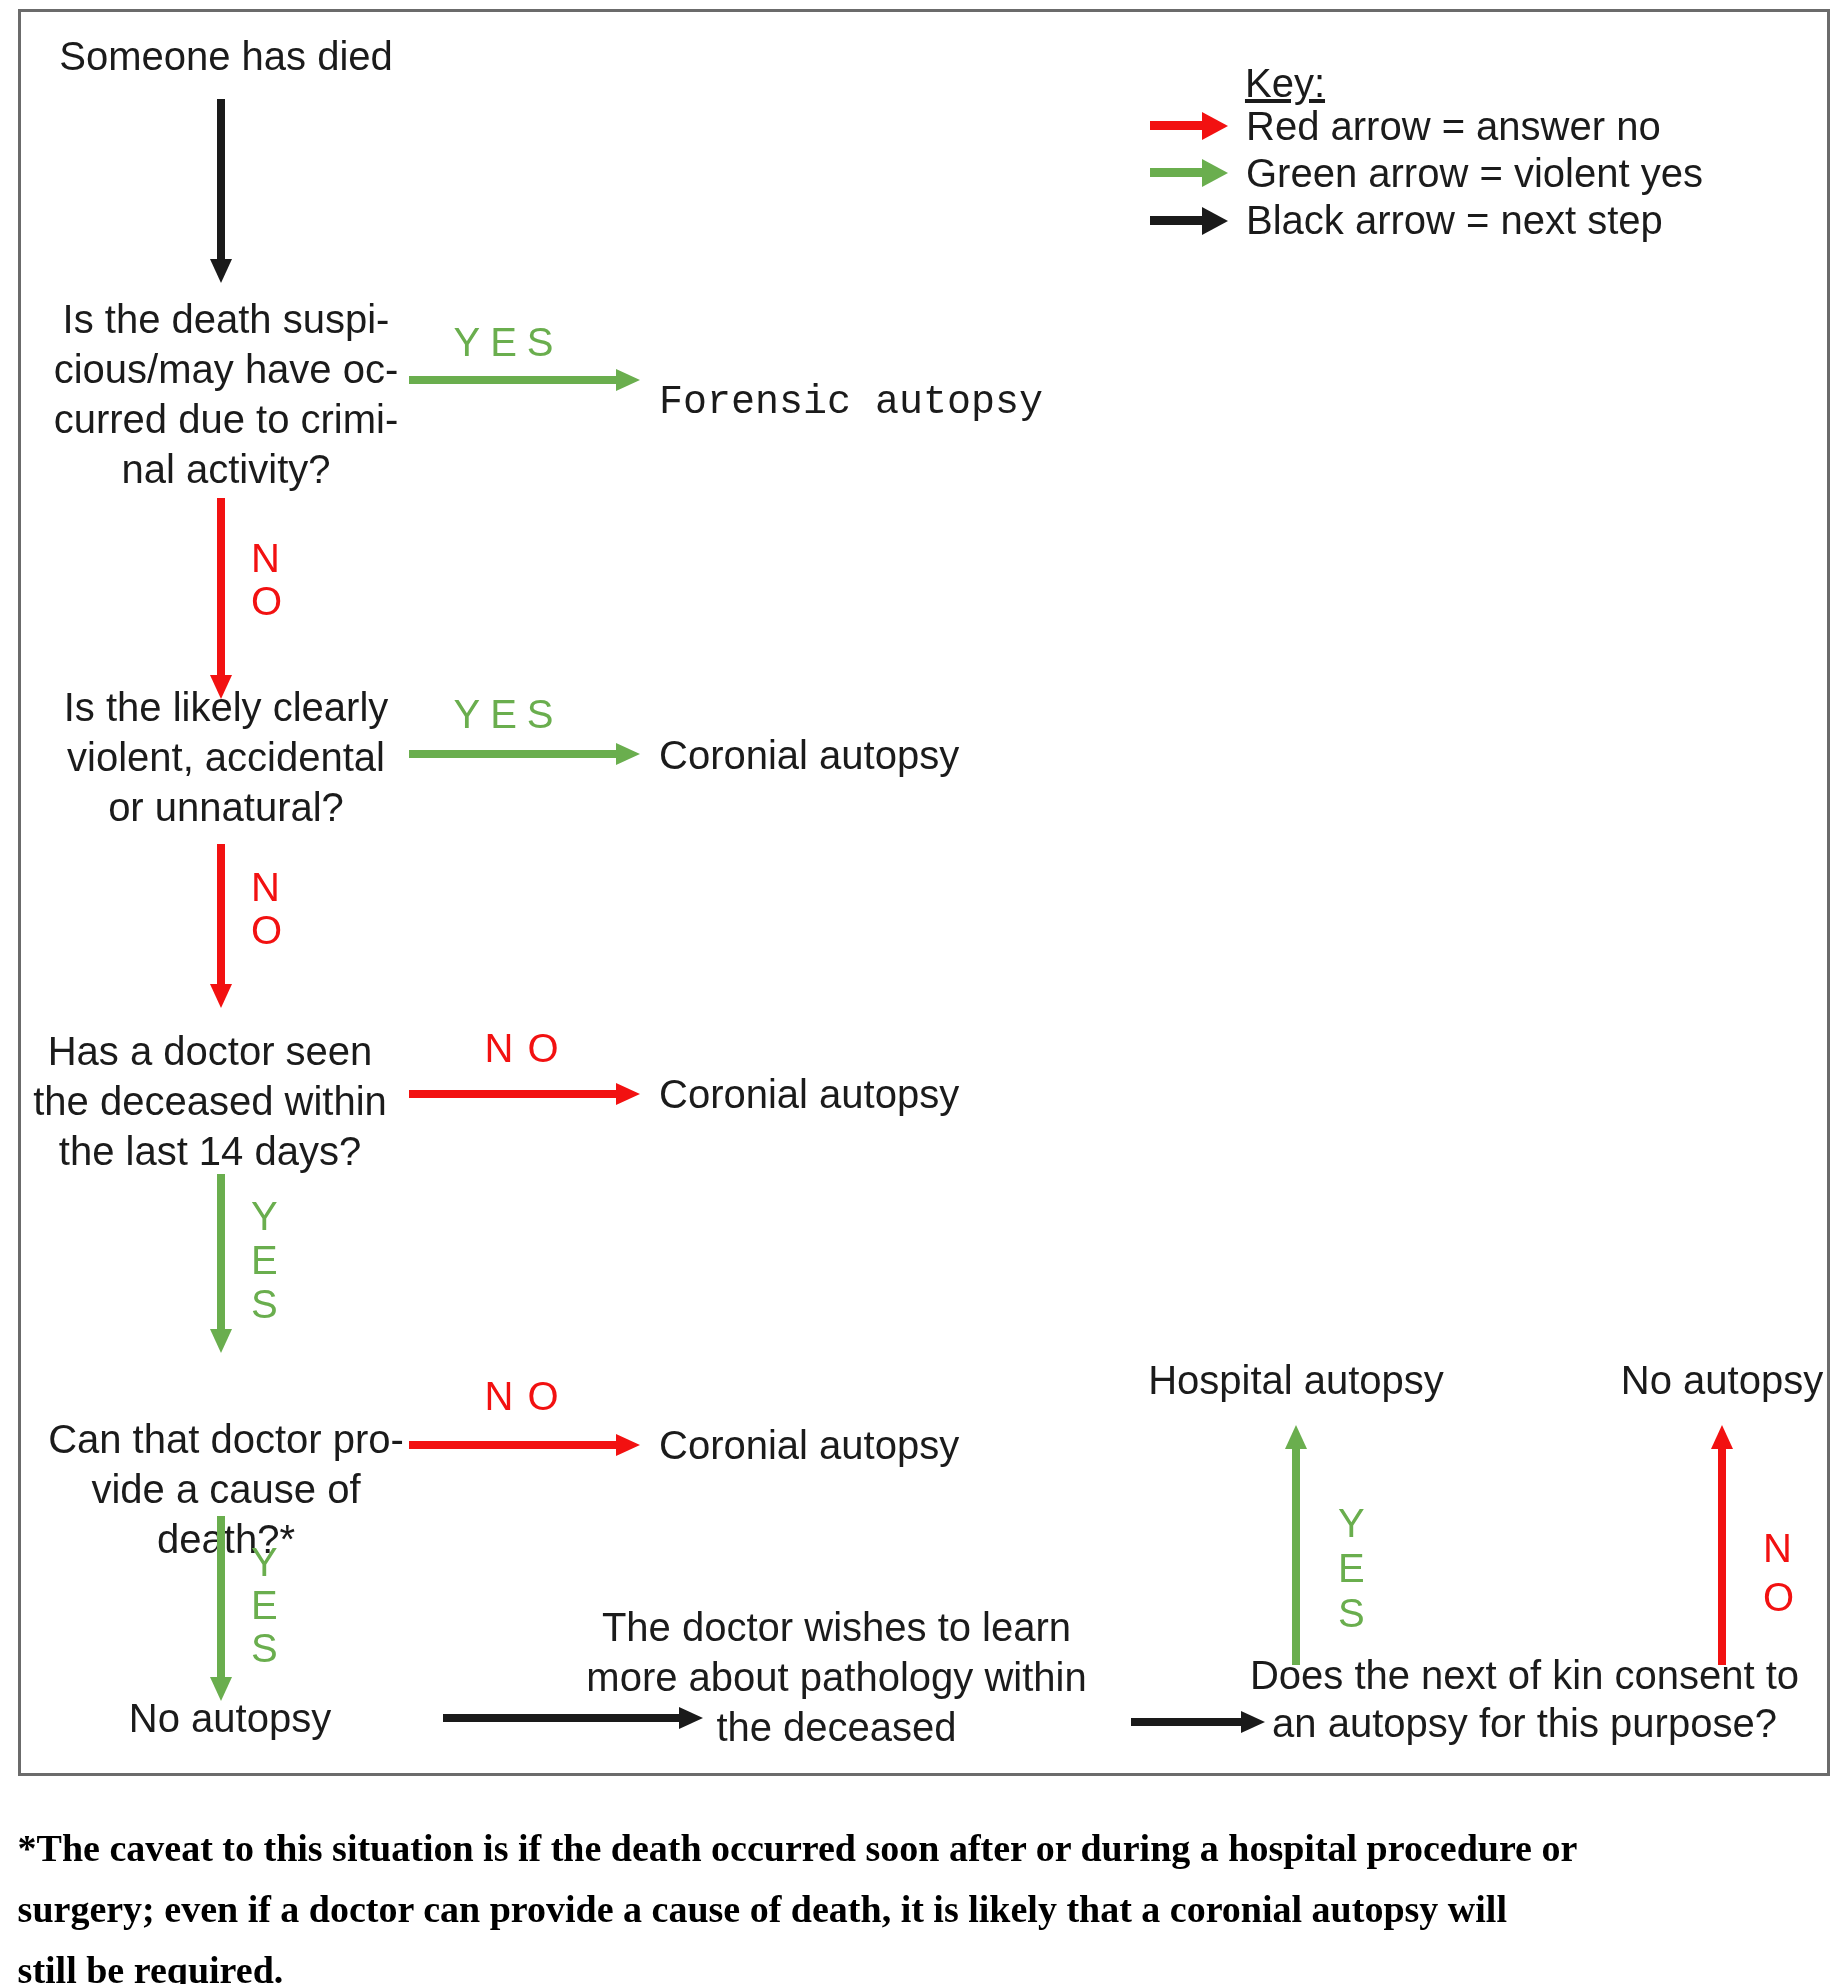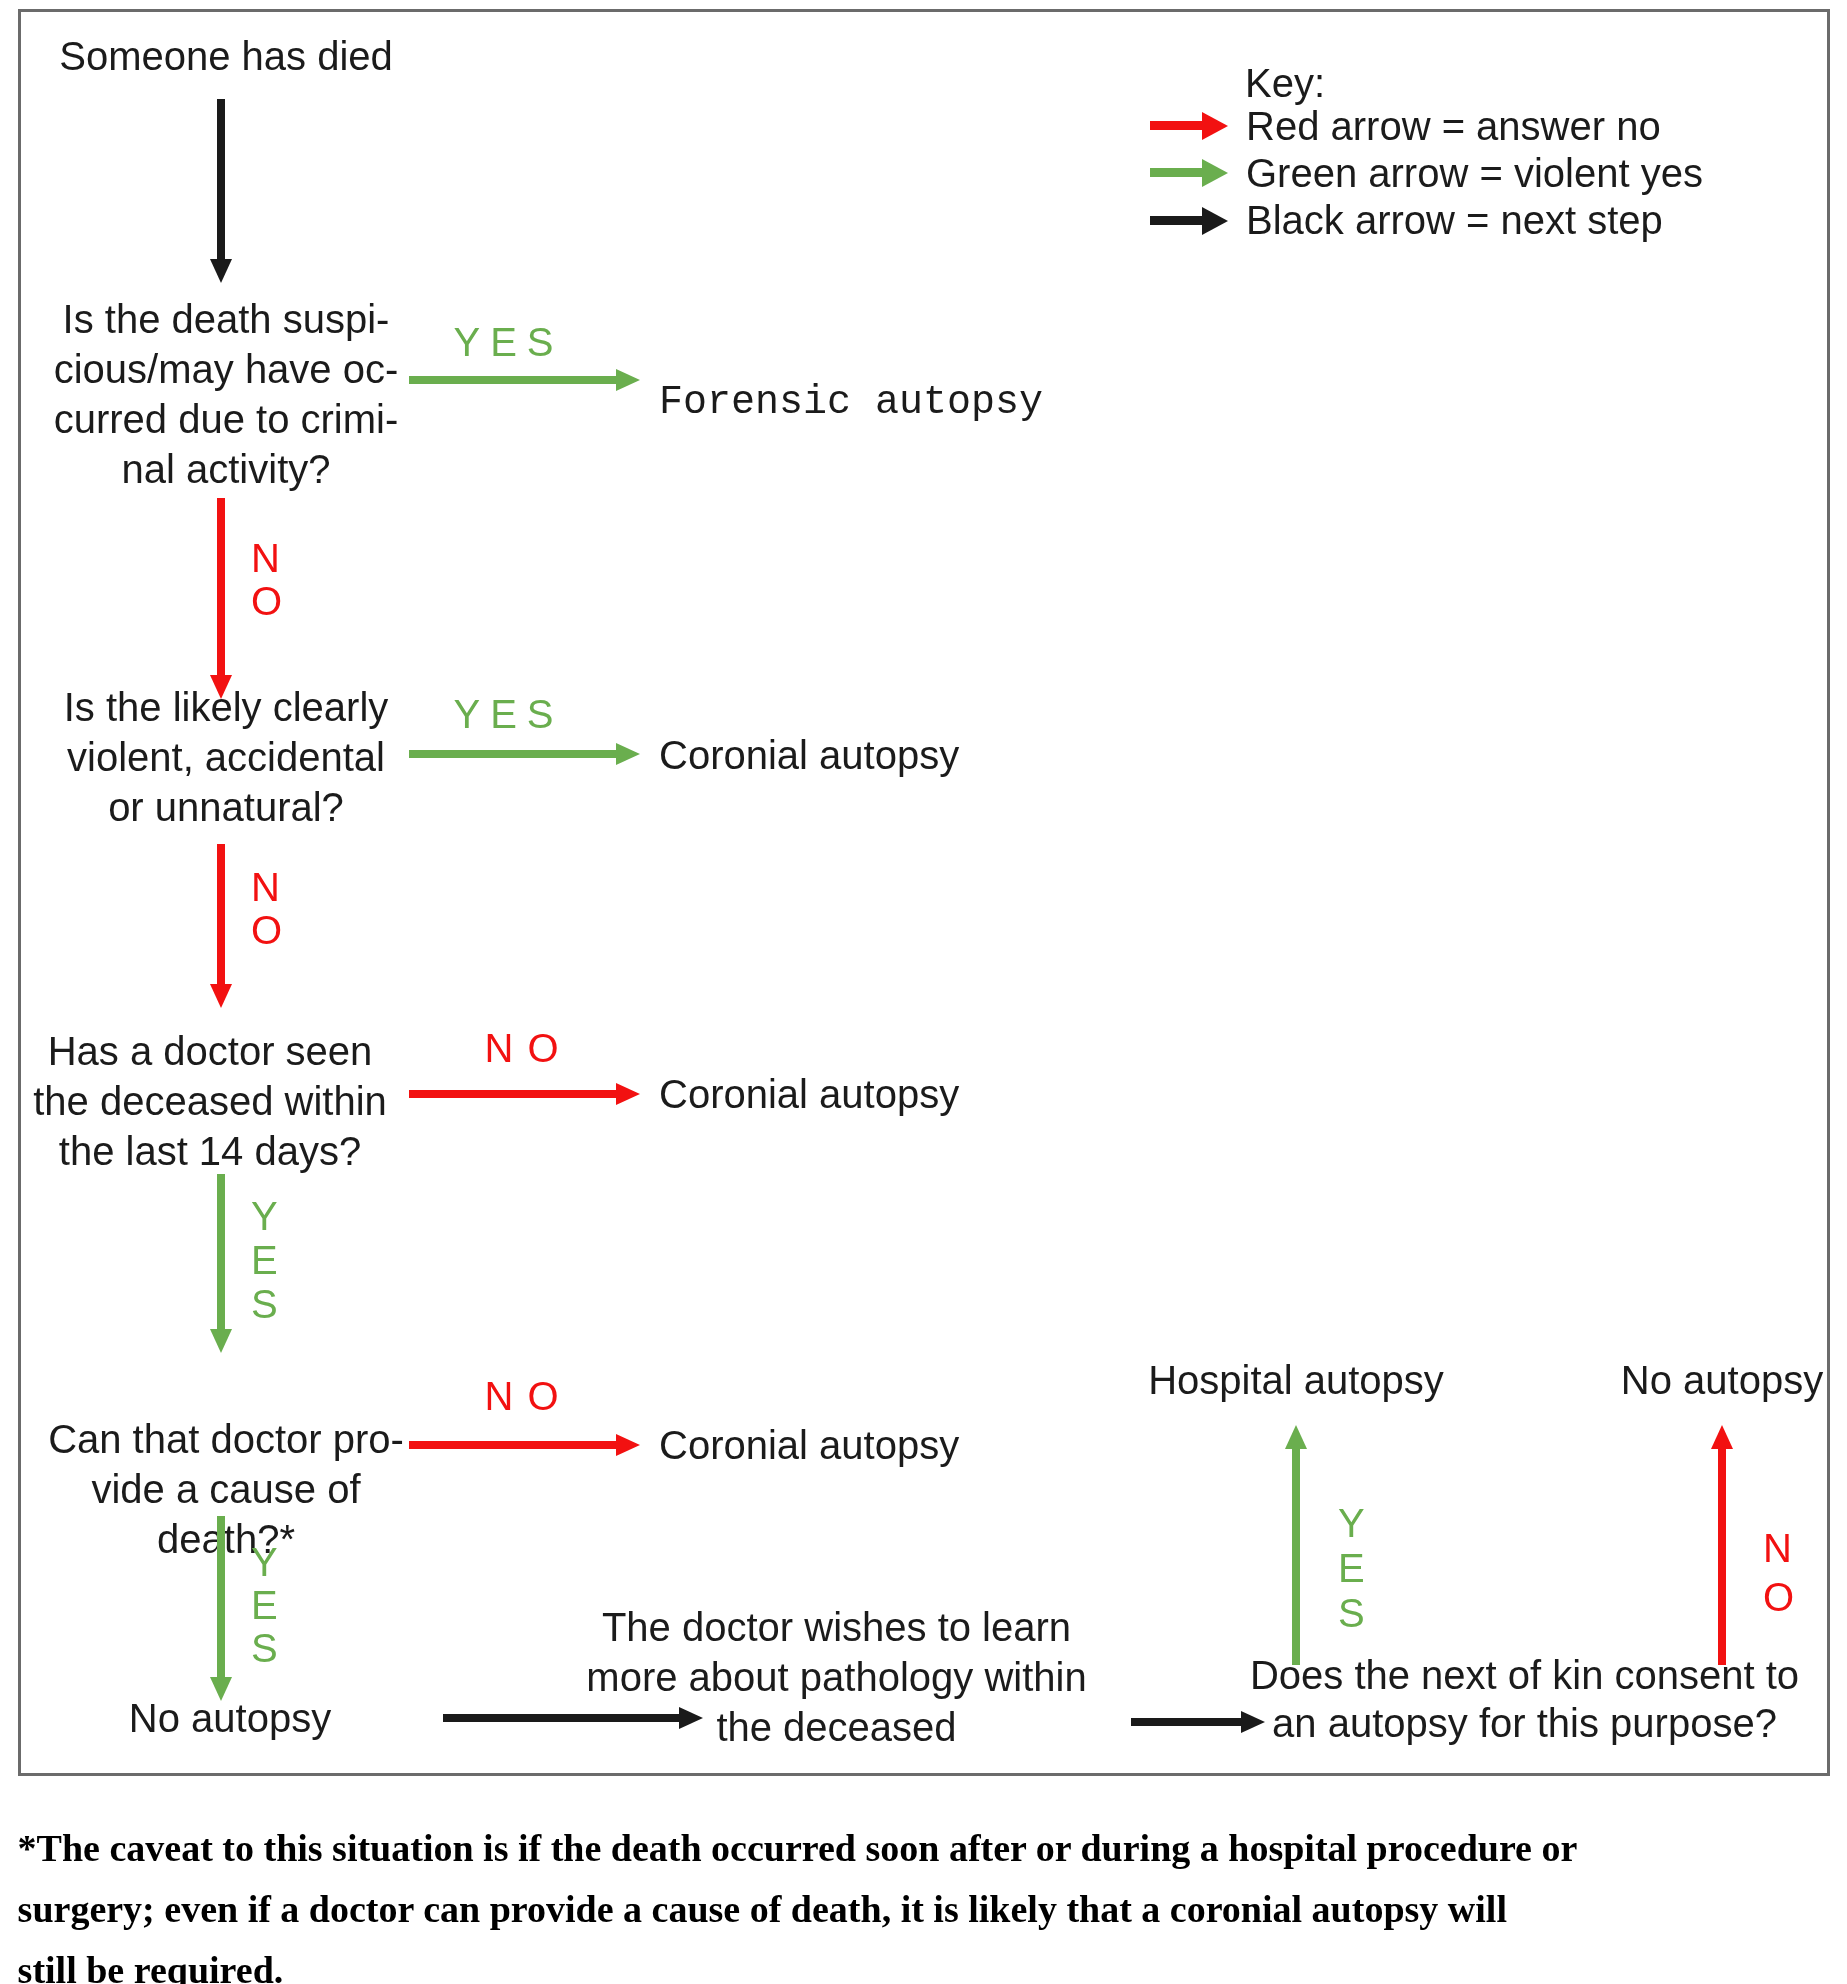--- a/index.html
+++ b/index.html
@@ -21,21 +21,21 @@
     position:absolute;
     font-size:40px;
     line-height:50px;
     white-space:pre-line;
   }
   .center { text-align:center; }
   .green  { color:var(--green,#6aae4e);text-align:center; }
   .red    { color:var(--red,#f21111); }
   .ls16   { letter-spacing:10px; }
   .ls22   { letter-spacing:14px; }
-  .underline { }
+  .underline { text-decoration:underline; }
   .serif-note {
     position:absolute;
     font-family:"Liberation Serif", serif;
     font-weight:bold;
     font-size:38px;
     line-height:61px;
     white-space:pre-line;
     color:#000;
   }
   

